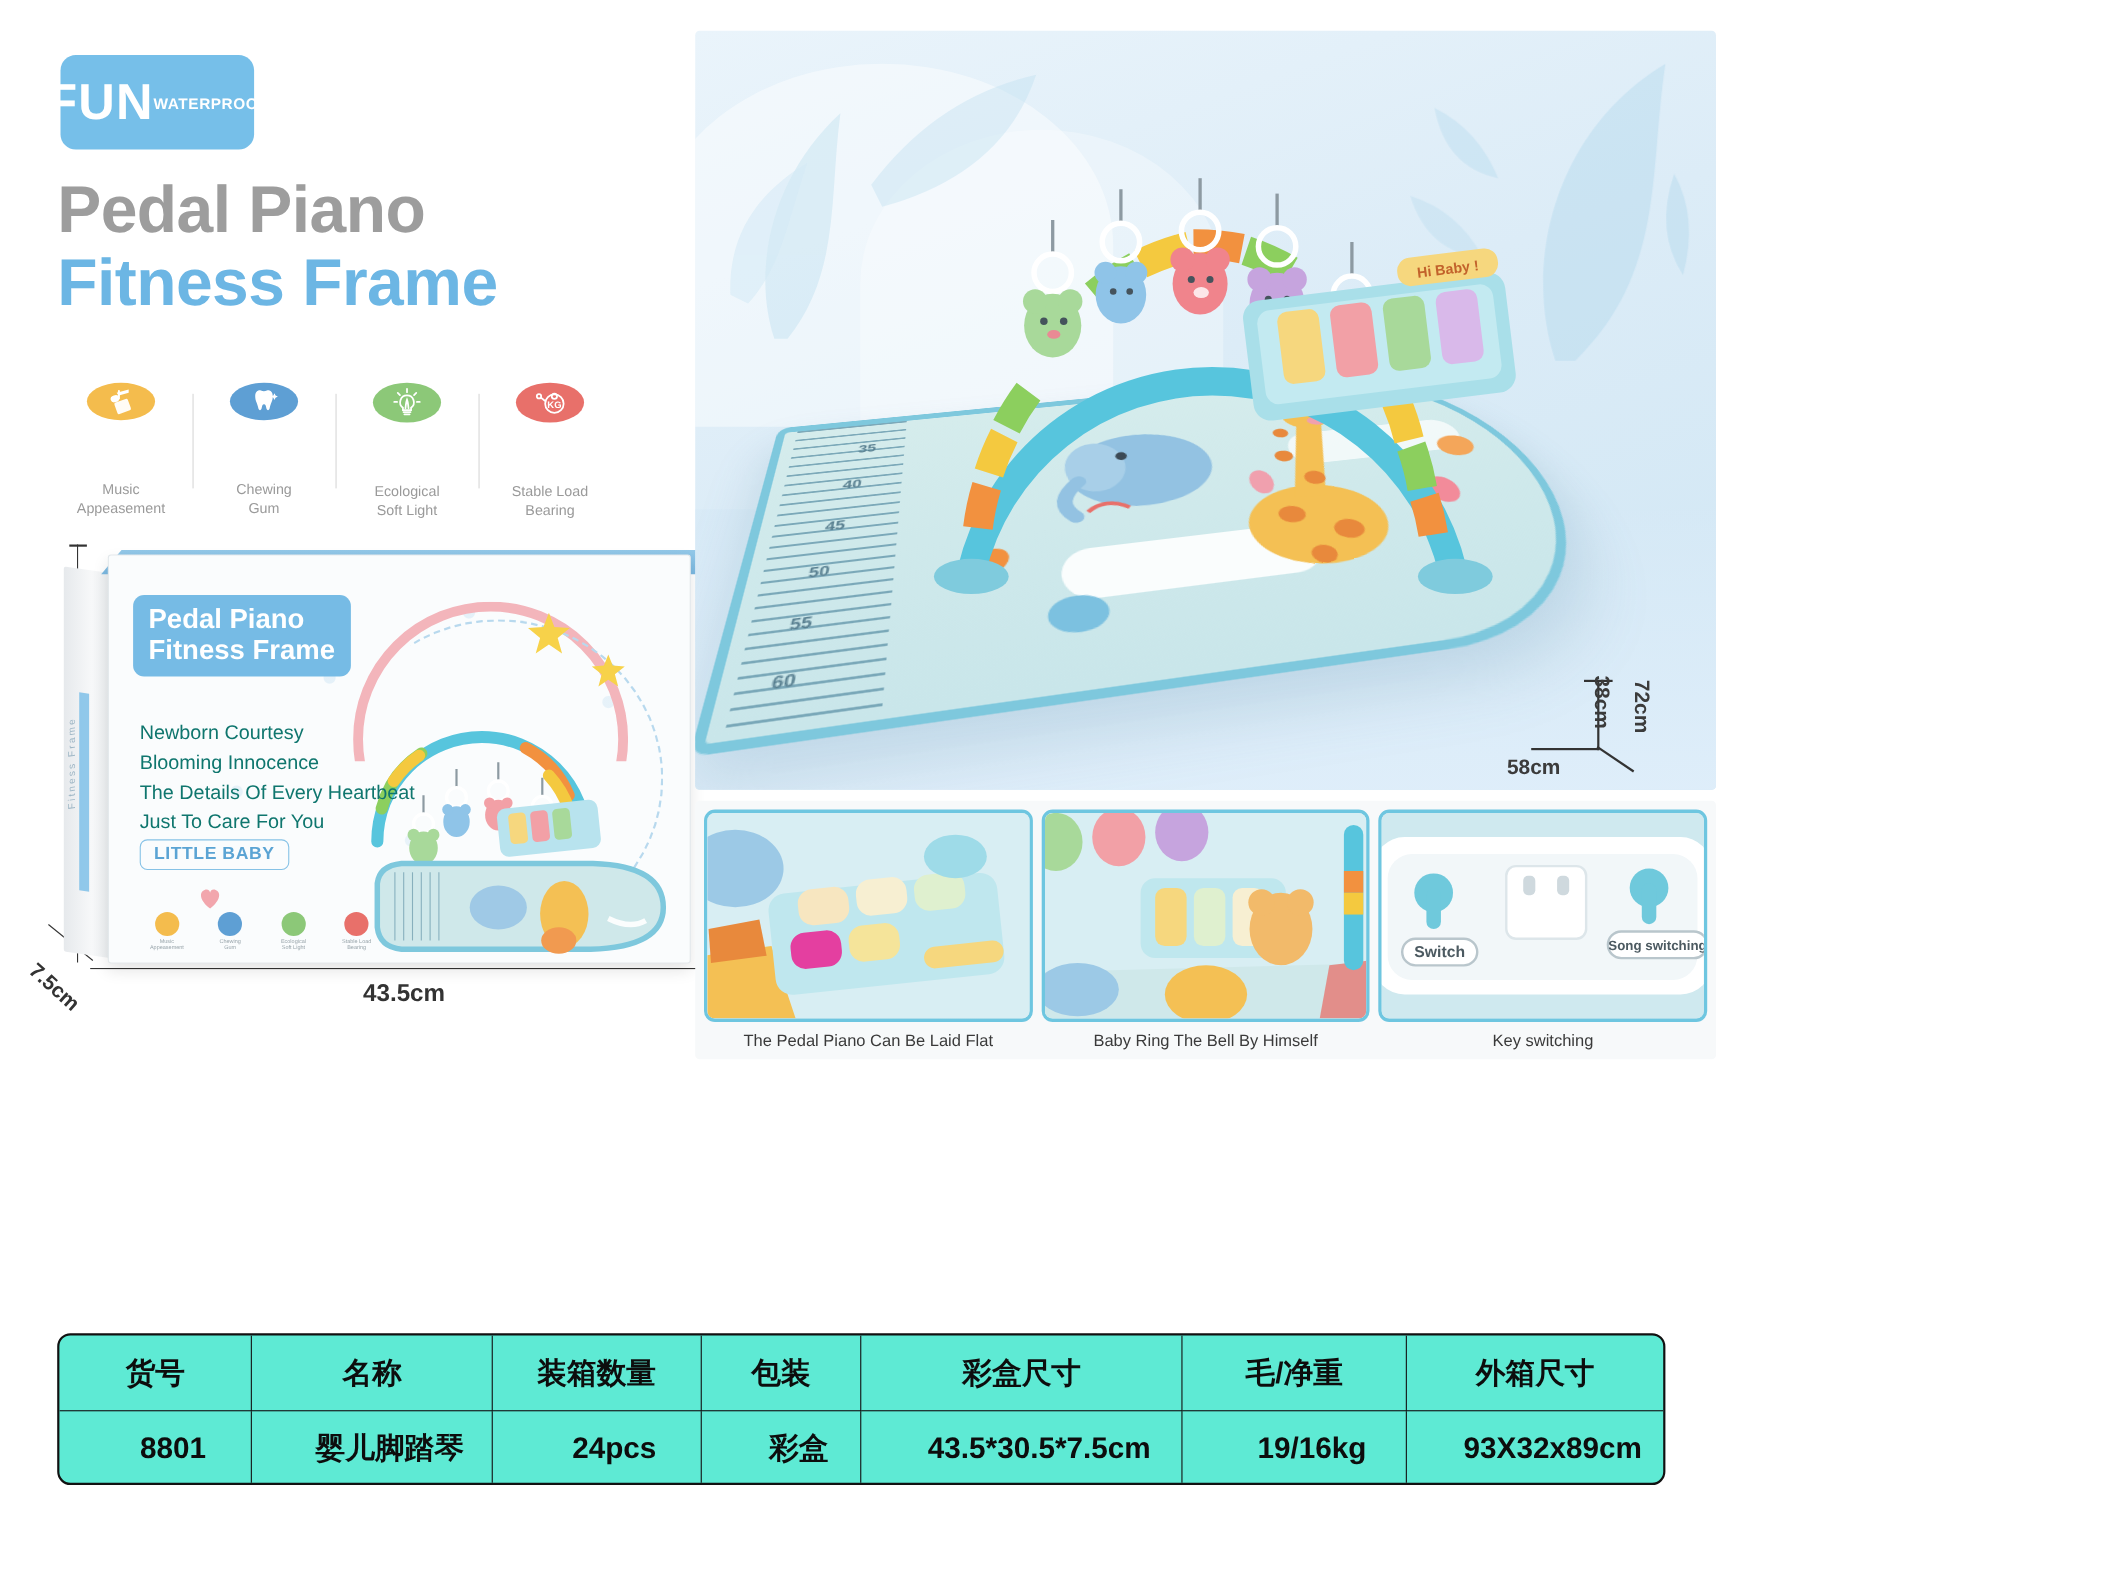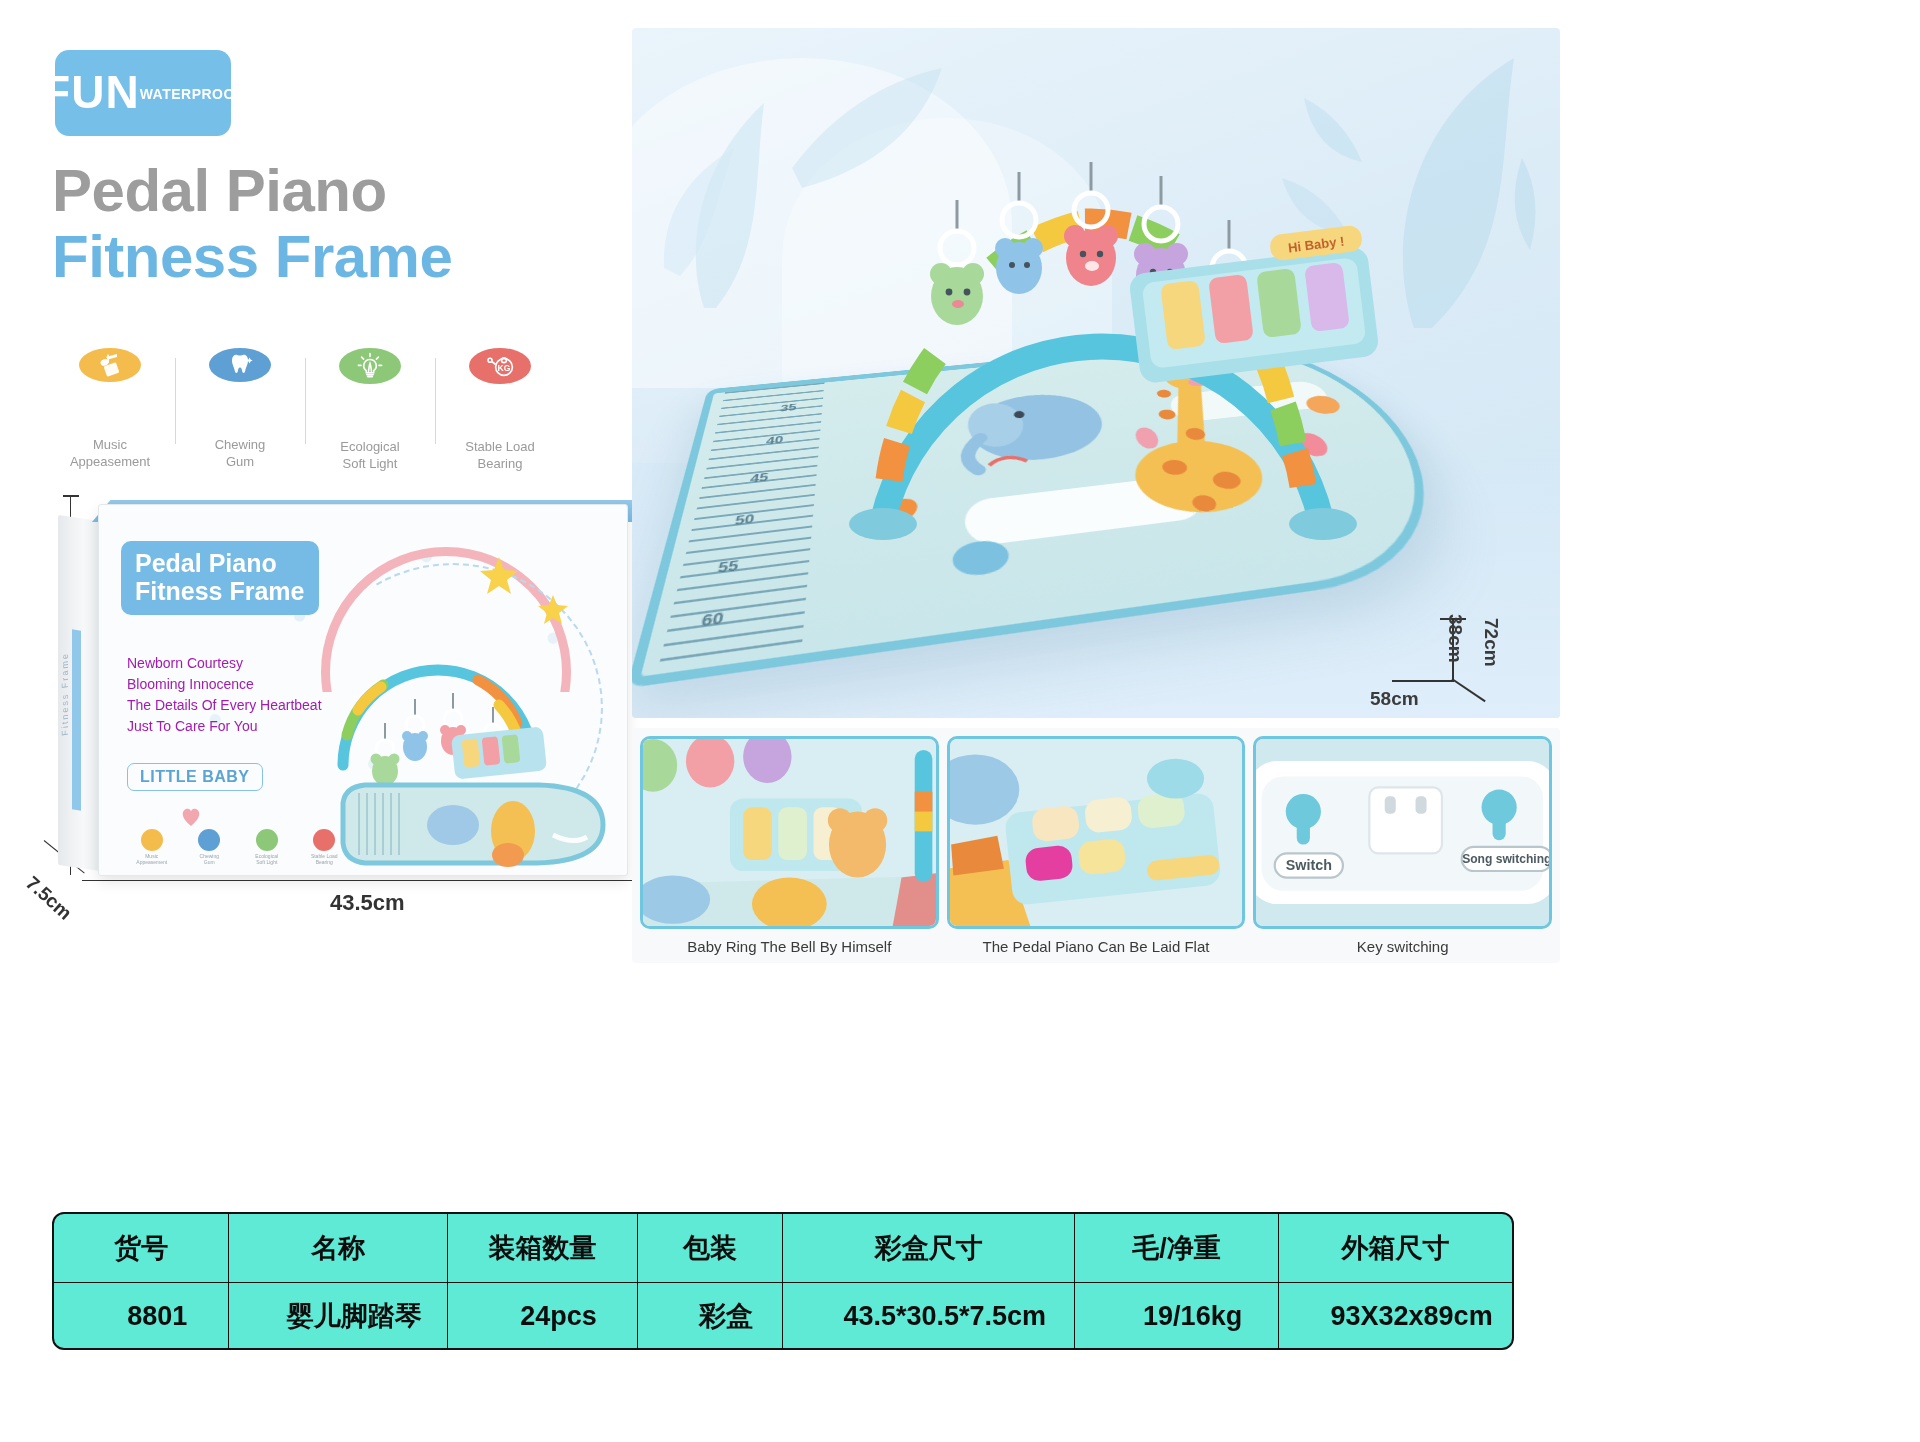--- a/index.html
+++ b/index.html
@@ -96,21 +96,21 @@
       radial-gradient(circle at 86% 36%, rgba(180,215,238,.28) 5px, transparent 6px),
       radial-gradient(circle at 22% 58%, rgba(180,215,238,.28) 5px, transparent 6px),
       radial-gradient(circle at 52% 70%, rgba(180,215,238,.25) 5px, transparent 6px),
       radial-gradient(circle at 78% 62%, rgba(180,215,238,.25) 5px, transparent 6px);
   }
   .pkg-title-chip {
     position: absolute; left: 22px; top: 36px; padding: 8px 14px 10px 14px;
     background: #76bbe5; border-radius: 10px; color: #fff;
   }
   .pkg-title-chip div { font-size: 25px; font-weight: 700; line-height: 1.12; }
-  .pkg-slogan { position: absolute; left: 28px; top: 148px; font-size: 14px; color: #a21caf; line-height: 1.5; }
+  .pkg-slogan { position: absolute; left: 28px; top: 148px; font-size: 18px; color: #0f766e; line-height: 1.5; }
   .little-baby {
     position: absolute; left: 28px; top: 258px; padding: 4px 12px;
     border: 1.6px solid #86c2e6; border-radius: 7px;
     color: #5ba4d4; font-size: 16px; font-weight: 700; letter-spacing: .5px;
   }
   .pink-heart { position:absolute; left: 80px; top: 300px; width: 24px; height: 22px; }
   .pkg-mini-feats { position: absolute; left: 24px; bottom: 10px; width: 230px; display:flex; }
   .pkg-mini-feats .mf { flex:1; display:flex; flex-direction:column; align-items:center; }
   .pkg-mini-feats .mc { width: 22px; height:22px; border-radius:50%; display:flex; align-items:center; justify-content:center;}
   .pkg-mini-feats .ml { font-size: 5px; color:#9aa6ac; text-align:center; margin-top:2px; line-height:1.2;}
@@ -572,60 +572,60 @@
     <div class="dim-callout" style="left:848px; top:590px; font-size:19px; writing-mode:vertical-rl;">72cm</div>
     <div class="dim-callout" style="left:738px; top:660px; font-size:19px;">58cm</div>
   </div>
 
   <div class="thumbs">
 
     <div class="thumb">
       <div class="thumb-img">
         <svg width="100%" height="100%" viewBox="0 0 300 170" preserveAspectRatio="xMidYMid slice" aria-hidden="true">
           <rect width="300" height="170" fill="#d8eef3"></rect>
+          <ellipse cx="40" cy="46" rx="40" ry="32" fill="#9cc9e6"></ellipse>
+          <path d="M0 120 L70 110 L90 170 L0 170Z" fill="#f4c054"></path>
+          <path d="M18 96 L60 88 L66 118 L20 124Z" fill="#e8893c"></path>
+          <rect x="70" y="58" width="190" height="84" rx="14" fill="#bfe7ee" transform="rotate(-6 165 100)"></rect>
+          <rect x="92" y="62" width="42" height="30" rx="12" fill="#f7e6c0" transform="rotate(-6 113 77)"></rect>
+          <rect x="140" y="54" width="42" height="30" rx="12" fill="#f7efd2" transform="rotate(-6 161 69)"></rect>
+          <rect x="188" y="50" width="42" height="30" rx="12" fill="#dff0cf" transform="rotate(-6 209 65)"></rect>
+          <rect x="86" y="98" width="42" height="30" rx="12" fill="#e43fa0" transform="rotate(-6 107 113)"></rect>
+          <rect x="134" y="92" width="42" height="30" rx="12" fill="#f5e49a" transform="rotate(-6 155 107)"></rect>
+          <ellipse cx="222" cy="36" rx="26" ry="18" fill="#9edbe8"></ellipse>
+          <rect x="196" y="108" width="66" height="18" rx="9" fill="#f6d77e" transform="rotate(-6 229 117)"></rect>
+        </svg>
+      </div>
+      <div class="thumb-cap">The Pedal Piano Can Be Laid Flat</div>
+    </div>
+
+    <div class="thumb">
+      <div class="thumb-img">
+        <svg width="100%" height="100%" viewBox="0 0 300 170" preserveAspectRatio="xMidYMid slice" aria-hidden="true">
+          <rect width="300" height="170" fill="#d8eef3"></rect>
           <ellipse cx="26" cy="24" rx="22" ry="24" fill="#a8d99a"></ellipse>
           <ellipse cx="78" cy="20" rx="22" ry="24" fill="#f2a0a6"></ellipse>
           <ellipse cx="130" cy="16" rx="22" ry="24" fill="#c6a4de"></ellipse>
           <rect x="96" y="54" width="120" height="66" rx="12" fill="#bfe7ee"></rect>
           <rect x="108" y="62" width="26" height="48" rx="8" fill="#f6d77e"></rect>
           <rect x="140" y="62" width="26" height="48" rx="8" fill="#dff0cf"></rect>
           <rect x="172" y="62" width="26" height="48" rx="8" fill="#f7efd2"></rect>
           <ellipse cx="212" cy="96" rx="26" ry="30" fill="#f2ba6a"></ellipse>
           <circle cx="196" cy="74" r="11" fill="#f2ba6a"></circle>
             <circle cx="228" cy="74" r="11" fill="#f2ba6a"></circle>
           <path d="M0 132 L300 124 L300 170 L0 170Z" fill="#cfe8ea"></path>
           <ellipse cx="44" cy="146" rx="34" ry="22" fill="#9cc9e6"></ellipse>
           <ellipse cx="150" cy="150" rx="34" ry="24" fill="#f4c054"></ellipse>
           <path d="M252 126 L300 120 L300 170 L244 170Z" fill="#e8706a" opacity=".75"></path>
           <rect x="264" y="10" width="16" height="120" rx="8" fill="#57c5dd"></rect>
           <rect x="264" y="48" width="16" height="18" fill="#f2913f"></rect>
           <rect x="264" y="66" width="16" height="18" fill="#f4c93f"></rect>
         </svg>
       </div>
       <div class="thumb-cap">Baby Ring The Bell By Himself</div>
-    </div>
-
-    <div class="thumb">
-      <div class="thumb-img">
-        <svg width="100%" height="100%" viewBox="0 0 300 170" preserveAspectRatio="xMidYMid slice" aria-hidden="true">
-          <rect width="300" height="170" fill="#d8eef3"></rect>
-          <ellipse cx="40" cy="46" rx="40" ry="32" fill="#9cc9e6"></ellipse>
-          <path d="M0 120 L70 110 L90 170 L0 170Z" fill="#f4c054"></path>
-          <path d="M18 96 L60 88 L66 118 L20 124Z" fill="#e8893c"></path>
-          <rect x="70" y="58" width="190" height="84" rx="14" fill="#bfe7ee" transform="rotate(-6 165 100)"></rect>
-          <rect x="92" y="62" width="42" height="30" rx="12" fill="#f7e6c0" transform="rotate(-6 113 77)"></rect>
-          <rect x="140" y="54" width="42" height="30" rx="12" fill="#f7efd2" transform="rotate(-6 161 69)"></rect>
-          <rect x="188" y="50" width="42" height="30" rx="12" fill="#dff0cf" transform="rotate(-6 209 65)"></rect>
-          <rect x="86" y="98" width="42" height="30" rx="12" fill="#e43fa0" transform="rotate(-6 107 113)"></rect>
-          <rect x="134" y="92" width="42" height="30" rx="12" fill="#f5e49a" transform="rotate(-6 155 107)"></rect>
-          <ellipse cx="222" cy="36" rx="26" ry="18" fill="#9edbe8"></ellipse>
-          <rect x="196" y="108" width="66" height="18" rx="9" fill="#f6d77e" transform="rotate(-6 229 117)"></rect>
-        </svg>
-      </div>
-      <div class="thumb-cap">The Pedal Piano Can Be Laid Flat</div>
     </div>
 
     <div class="thumb">
       <div class="thumb-img">
         <svg width="100%" height="100%" viewBox="0 0 300 170" preserveAspectRatio="xMidYMid slice" aria-hidden="true">
           <rect width="300" height="170" fill="#cfe9ef"></rect>
           <rect x="10" y="20" width="280" height="130" rx="26" fill="#ffffff"></rect>
           <rect x="22" y="34" width="256" height="104" rx="20" fill="#f2f7f9"></rect>
           <rect x="120" y="44" width="66" height="60" rx="8" fill="#ffffff" stroke="#dde6ea" stroke-width="2"></rect>
           <rect x="134" y="52" width="10" height="16" rx="4" fill="#cfd9de"></rect>

